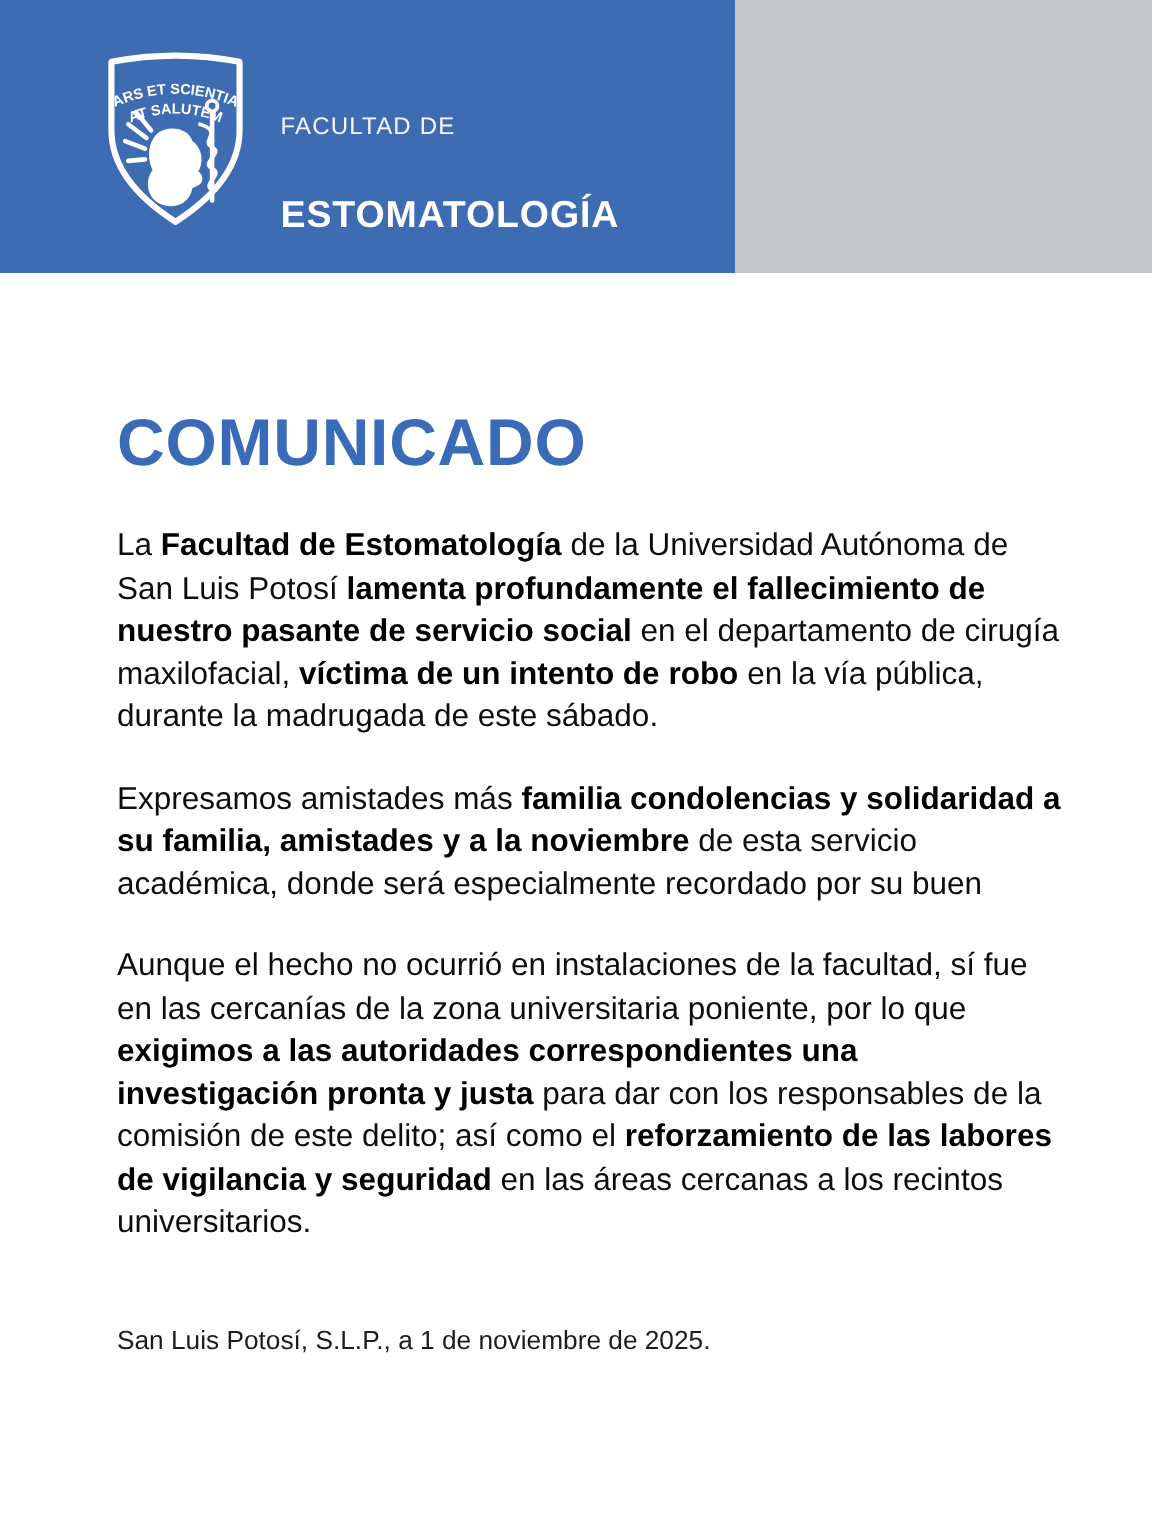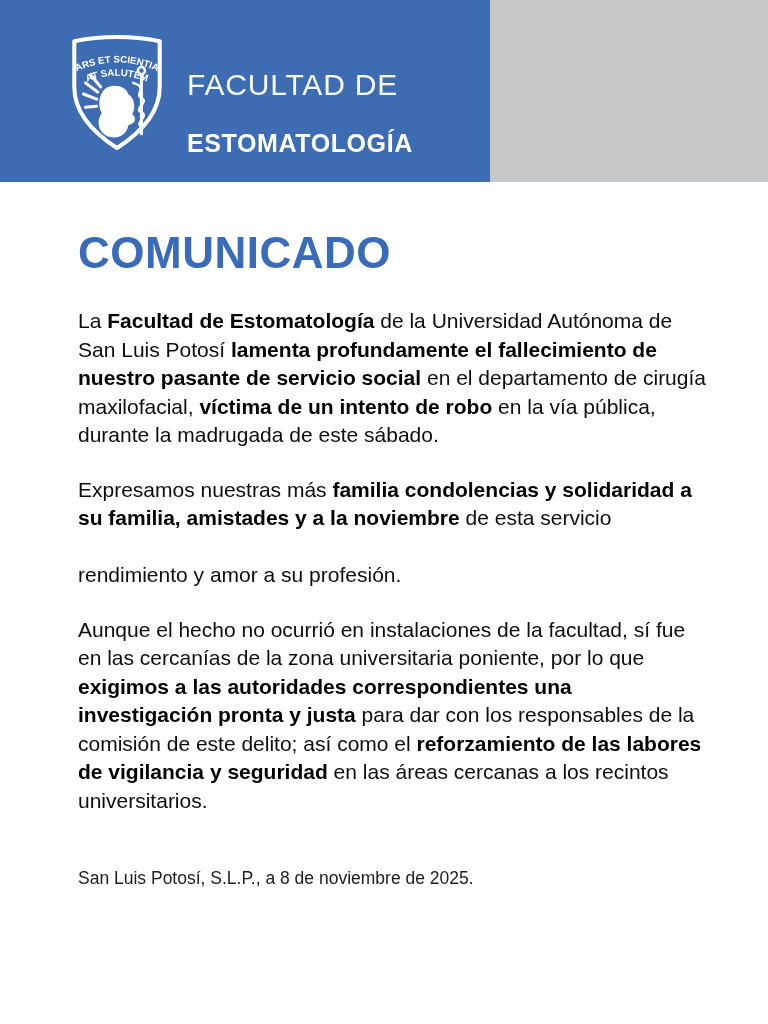--- a/index.html
+++ b/index.html
@@ -35,39 +35,39 @@
     left: 66px; top: 32px;
     width: 102px; height: 120px;
   }
   .brand {
     position: absolute;
     left: 187px; top: 72px;
     color: #ffffff;
     white-space: nowrap;
   }
   .brand-light {
-    font-size: 30px;
+    font-size: 16px;
     font-weight: 400;
     letter-spacing: 0.8px;
     line-height: 26px;
     opacity: 0.96;
   }
   .brand-bold {
     font-size: 25px;
     font-weight: 700;
     letter-spacing: 0.6px;
     line-height: 28px;
     margin-top: 31px;
   }
   
   .main {
     position: absolute;
     top: 182px; left: 0;
     width: 632px;
-    padding: 49px 64px 0 78px;
+    padding: 92px 64px 0 78px;
   }
   .doc-title {
     color: #3a6bb8;
     font-size: 44px;
     font-weight: 700;
     letter-spacing: 0.5px;
     line-height: 1;
     margin-bottom: 32px;
   }
   .para {
@@ -132,19 +132,19 @@
       </div>
 
     </div>
     <div class="header-gray"></div>
   </header>
 
   <main class="main">
     <h1 class="doc-title">COMUNICADO</h1>
     <div id="paragraphs">
         <p class="para"><span>La </span><b>Facultad de Estomatología</b><span> de la Universidad Autónoma de</span><br><span>San Luis Potosí </span><b>lamenta profundamente el fallecimiento de</b><br><b>nuestro pasante de servicio social</b><span> en el departamento de cirugía</span><br><span>maxilofacial, </span><b>víctima de un intento de robo</b><span> en la vía pública,</span><br><span>durante la madrugada de este sábado.</span></p>
-        <p class="para"><span>Expresamos nuestras más </span><b>familia condolencias y solidaridad a</b><br><b>su familia, amistades y a la noviembre</b><span> de esta servicio</span><br><br><span>rendimiento y amor a su profesión.</span></p>
+        <p class="para"><span>Expresamos amistades más </span><b>familia condolencias y solidaridad a</b><br><b>su familia, amistades y a la noviembre</b><span> de esta servicio</span><br><span>académica, donde será especialmente recordado por su buen</span><br></p>
         <p class="para"><span>Aunque el hecho no ocurrió en instalaciones de la facultad, sí fue</span><br><span>en las cercanías de la zona universitaria poniente, por lo que</span><br><b>exigimos a las autoridades correspondientes una</b><br><b>investigación pronta y justa</b><span> para dar con los responsables de la</span><br><span>comisión de este delito; así como el </span><b>reforzamiento de las labores</b><br><b>de vigilancia y seguridad</b><span> en las áreas cercanas a los recintos</span><br><span>universitarios.</span></p>
       </div>
-    <p class="dateline">San Luis Potosí, S.L.P., a 8 de noviembre de 2025.</p>
+    <p class="dateline">San Luis Potosí, S.L.P., a 1 de noviembre de 2025.</p>
   </main>
 
 </div>
 
 </body></html>

